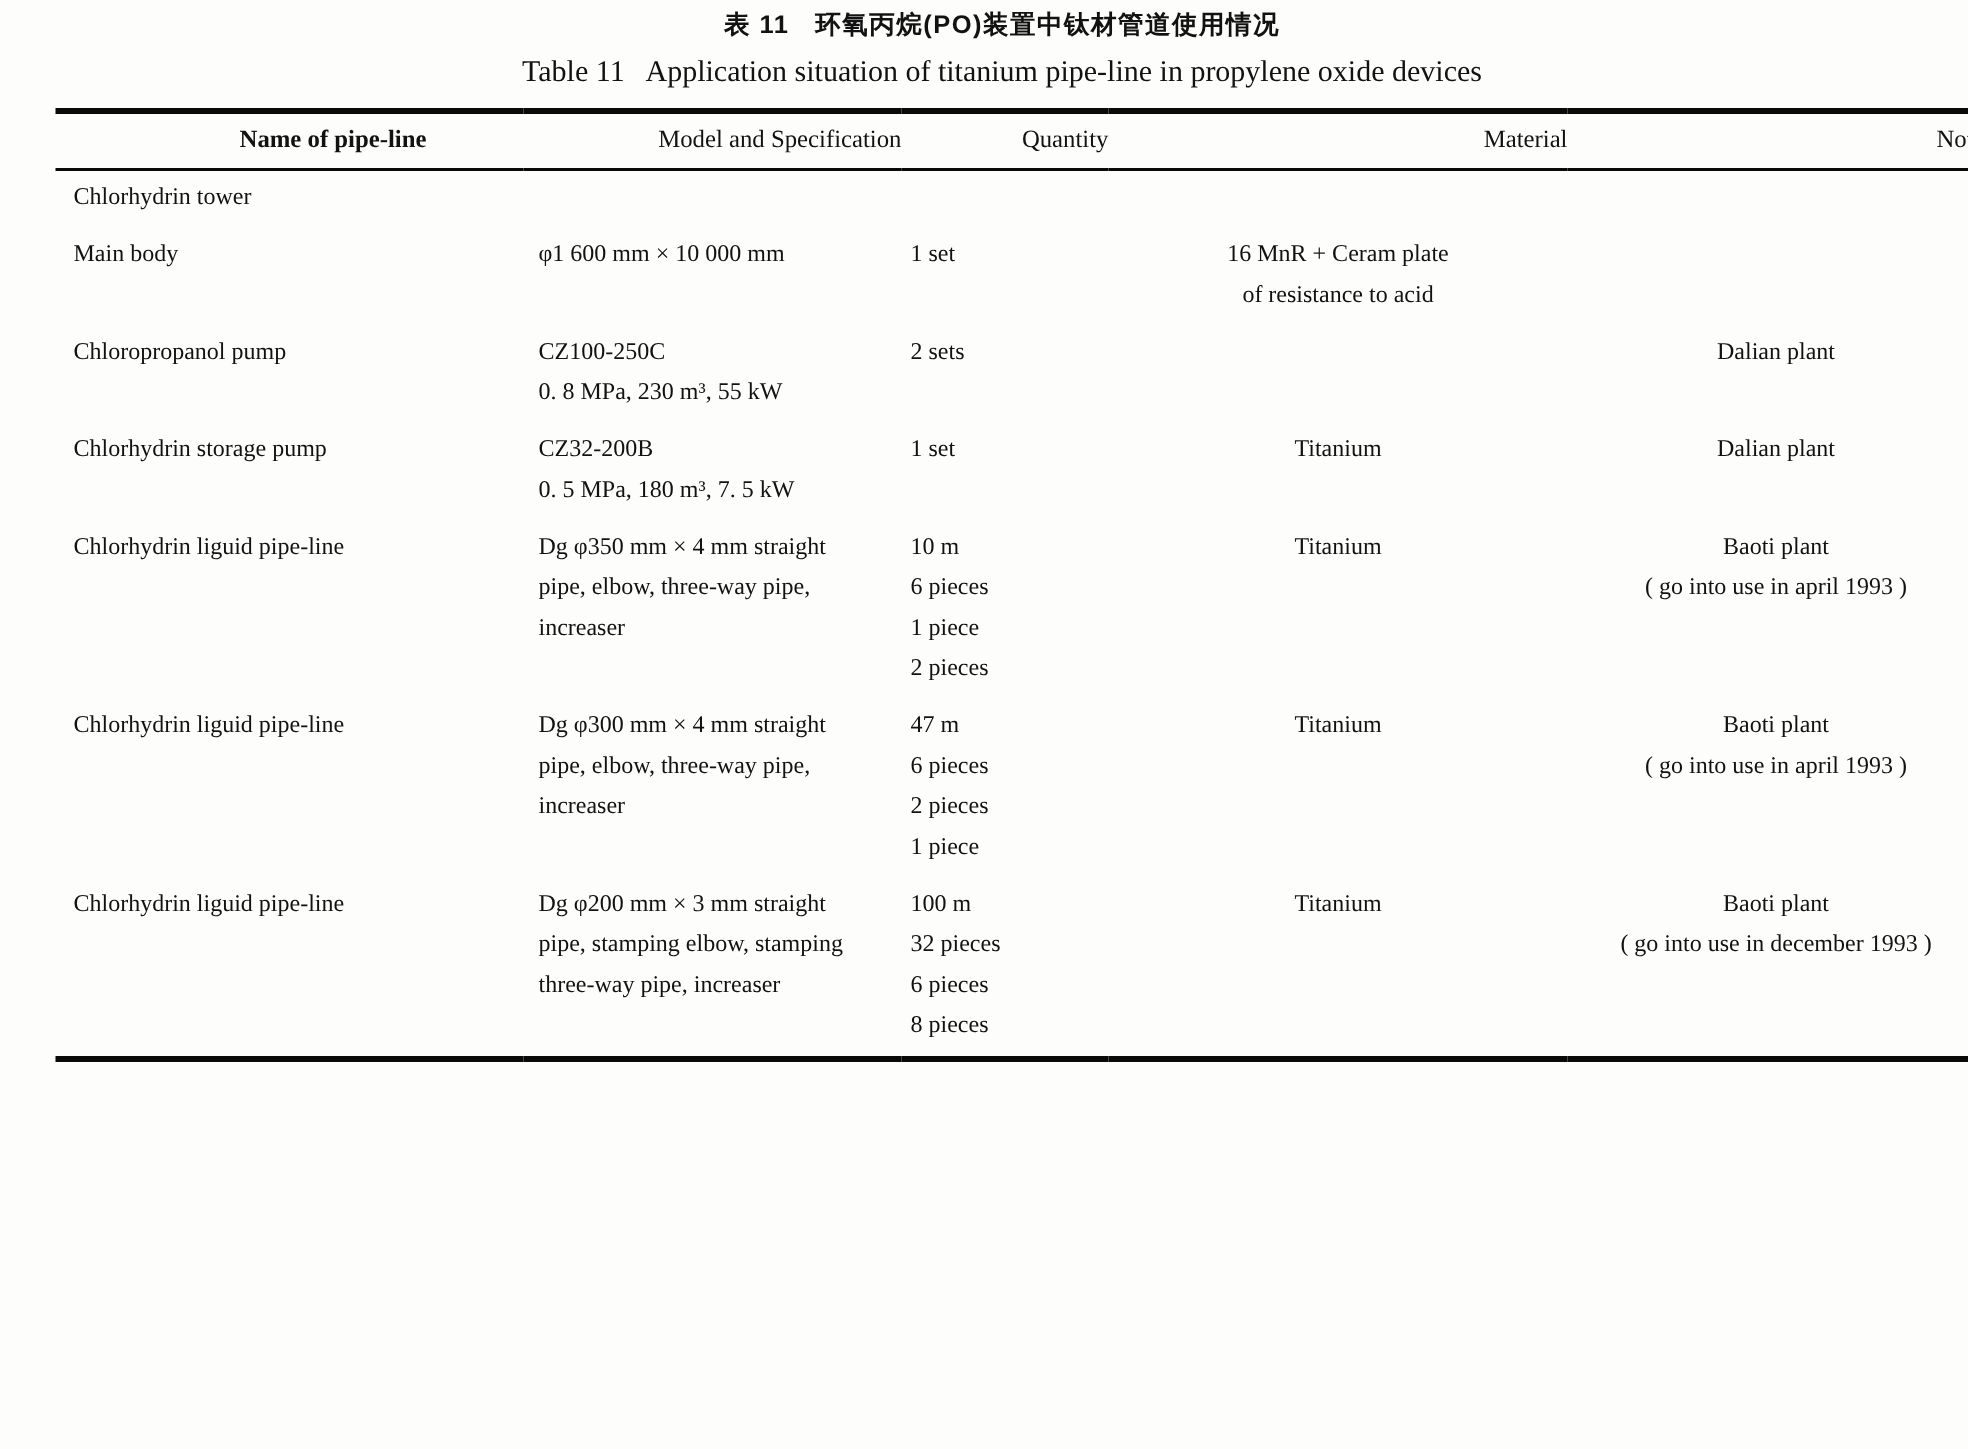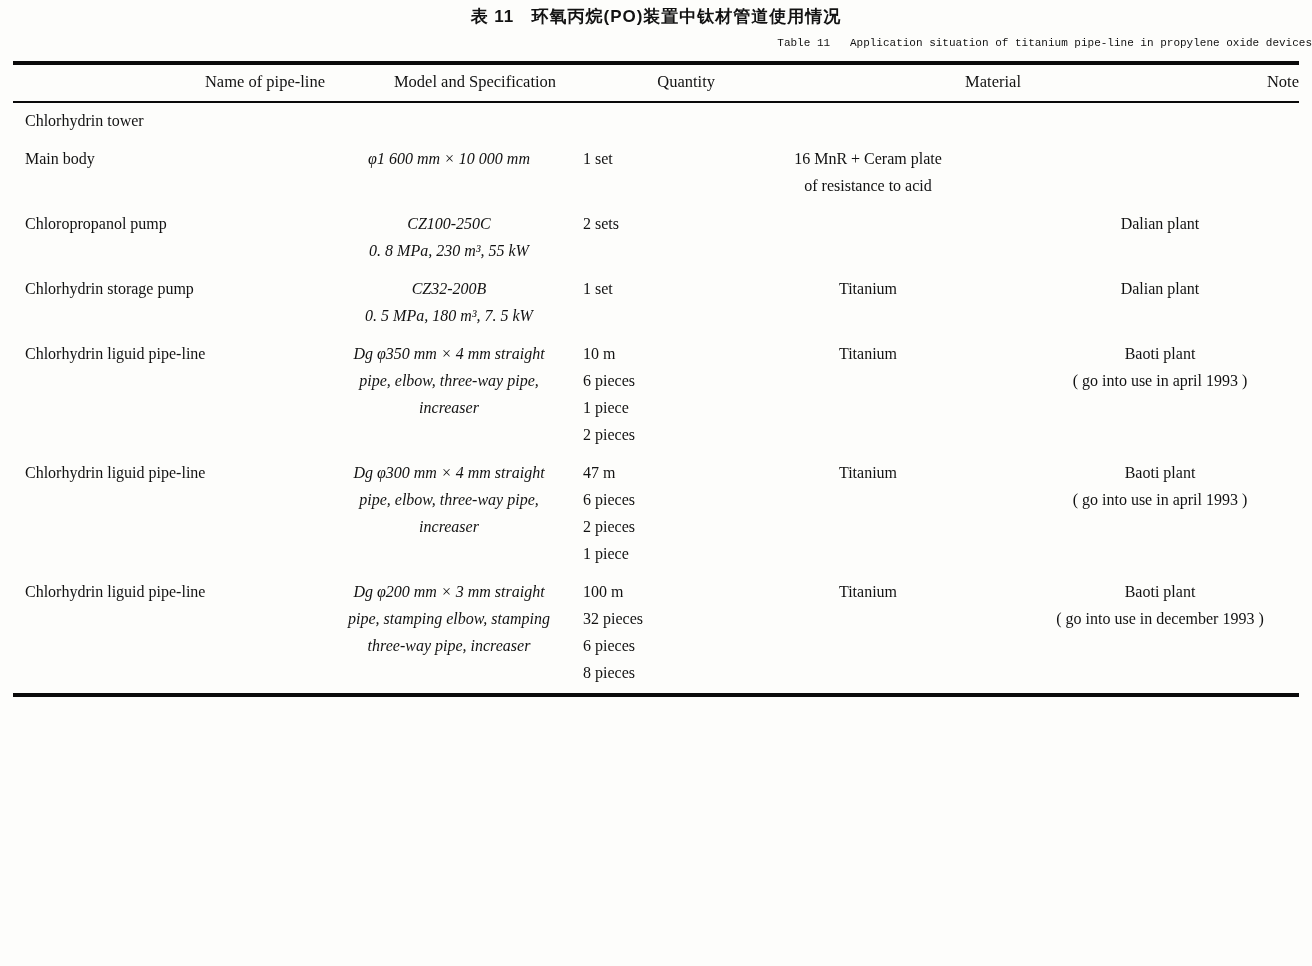--- a/index.html
+++ b/index.html
@@ -6,35 +6,36 @@
   .page {
     position: relative;
     width: 1312px;
     height: 966px;
     margin: 0 auto;
     background: #fdfdfb;
     color: #121212;
     font-family: "Liberation Serif", serif;
     overflow: hidden;
     box-sizing: border-box;
+    padding-left: 24px;
   }
   .title-zh {
     padding-top: 5px;
     text-align: center;
     font-family: "Liberation Sans", sans-serif;
     font-weight: bold;
     font-size: 17px;
     letter-spacing: 1px;
     white-space: pre;
   }
   .title-en {
     margin-top: 9px;
-    text-align: right;
-    font-family: Liberation Mono, monospace;
-    font-size: 11px;
+    text-align: center;
+    font-family: Liberation Serif, serif;
+    font-size: 20px;
     white-space: pre;
   }
   table.doc-table {
     table-layout: fixed;
     border-collapse: collapse;
     width: 1286px;
     margin: 12px 0 0 13px;
     border-top: 4px solid #0a0a0a;
     border-bottom: 4px solid #0a0a0a;
     font-size: 16px;
@@ -45,30 +46,30 @@
   .doc-table col.c4 { width: 306px; }
   .doc-table col.c5 { width: 278px; }
   .doc-table thead th {
     font-weight: normal;
     font-size: 16.5px;
     padding: 7px 0 9px;
     border-bottom: 2px solid #0a0a0a;
     text-align: right;
     white-space: nowrap;
   }
-  .doc-table thead th.h-name { text-align: right; padding-left: 58px; }
-  .doc-table thead th.h-model { text-align: center; padding-left: 48px; }
+  .doc-table thead th.h-name { text-align: center; padding-left: 58px; font-weight: bold; }
+  .doc-table thead th.h-model { text-align: right; padding-left: 48px; }
   .doc-table tbody td {
     vertical-align: top;
     line-height: 27px;
     padding: 4px 6px 7px;
     white-space: pre-line;
   }
   .doc-table tbody td.cell-name  { text-align: left; padding-left: 12px; }
-  .doc-table tbody td.cell-model { text-align: center; padding-left: 10px; padding-right: 14px; font-style: italic; }
+  .doc-table tbody td.cell-model { text-align: left; padding-left: 10px; padding-right: 14px; }
   .doc-table tbody td.cell-qty   { }
   .doc-table tbody td.cell-mat   { text-align: center; }
   .doc-table tbody td.cell-note  { text-align: center; }
 </style>
 </head>
 <body>
 
 <div class="page">
 
   <div class="title-zh">表 11   环氧丙烷(PO)装置中钛材管道使用情况</div>

